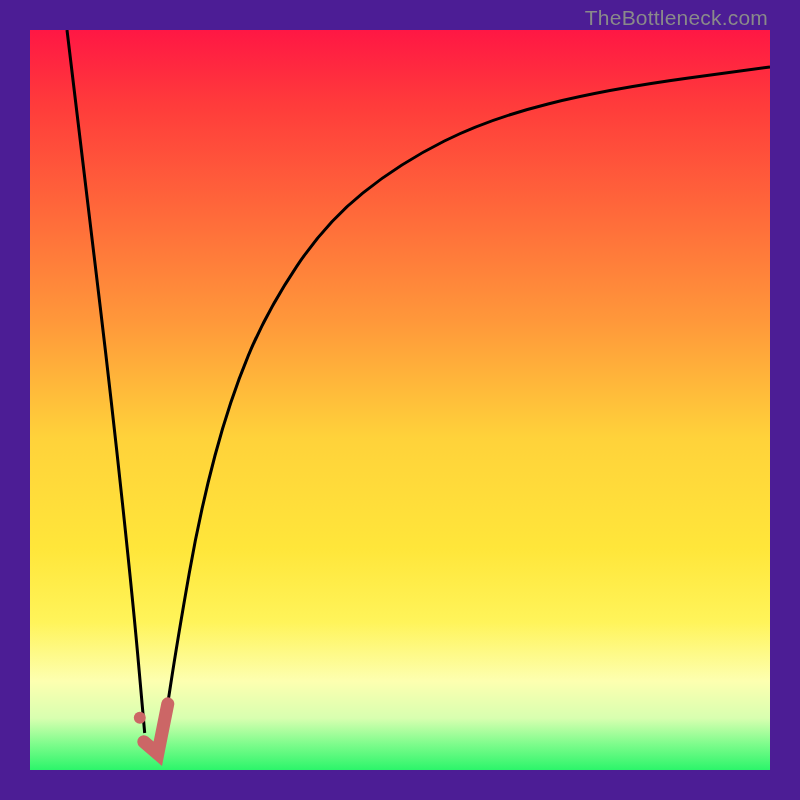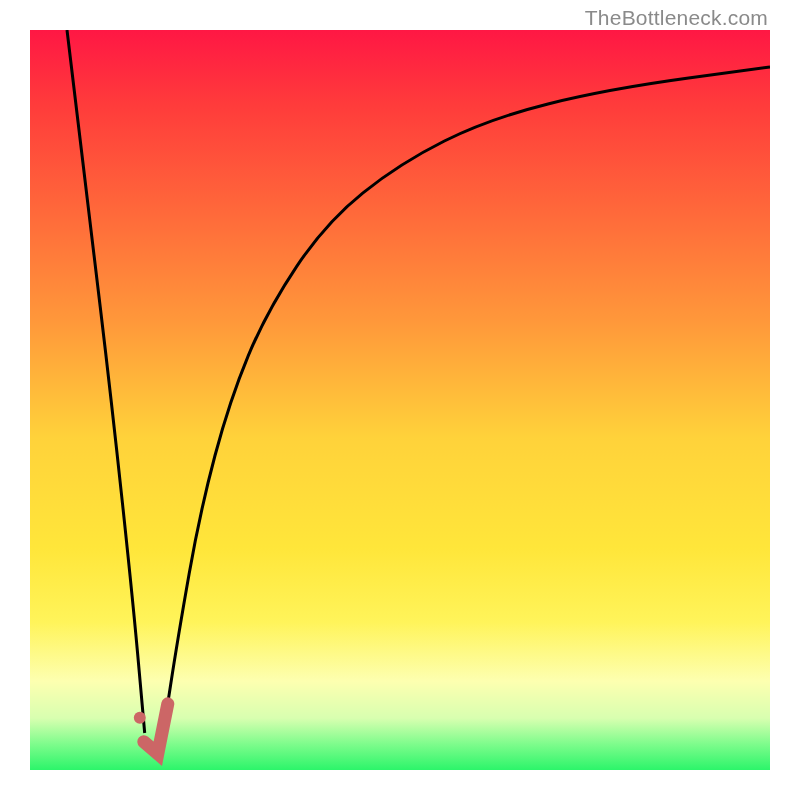--- a/index.html
+++ b/index.html
@@ -8,21 +8,21 @@
     width: 800px;
     height: 800px;
     overflow: hidden;
     background: #000;
     font-family: Arial, Helvetica, sans-serif;
   }
   .frame {
     position: absolute;
     left: 0; top: 0;
     width: 800px; height: 800px;
-    background: #ffffff;
+    background: #4c1d95;
   }
   .plot-area {
     position: absolute;
     left: 30px;
     top: 30px;
     width: 740px;
     height: 740px;
     overflow: hidden;
   }
   .gradient-bg {

